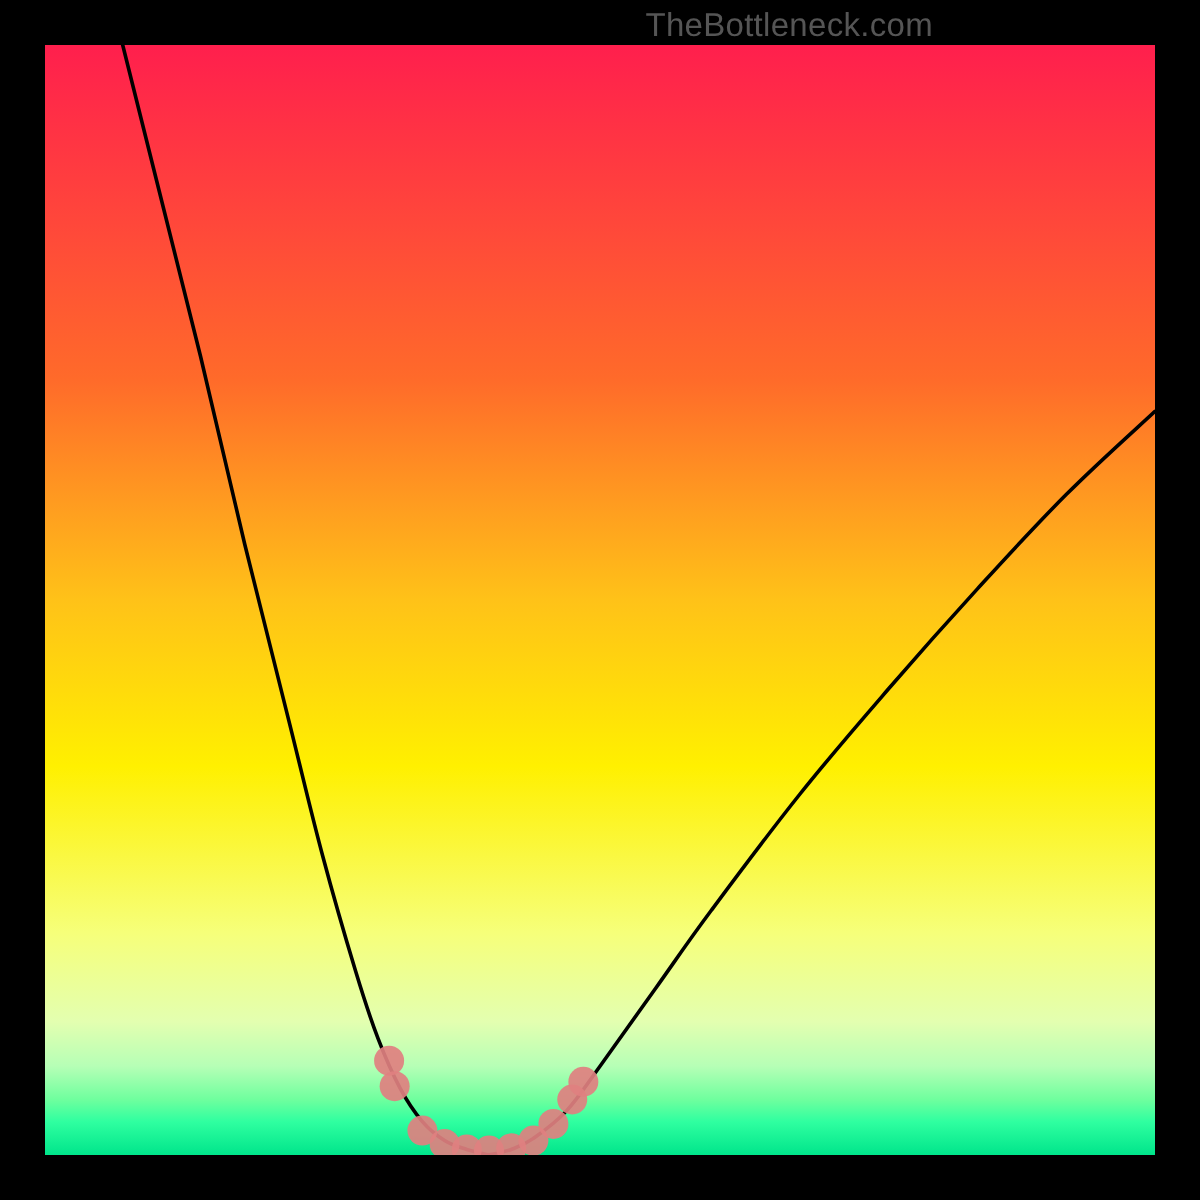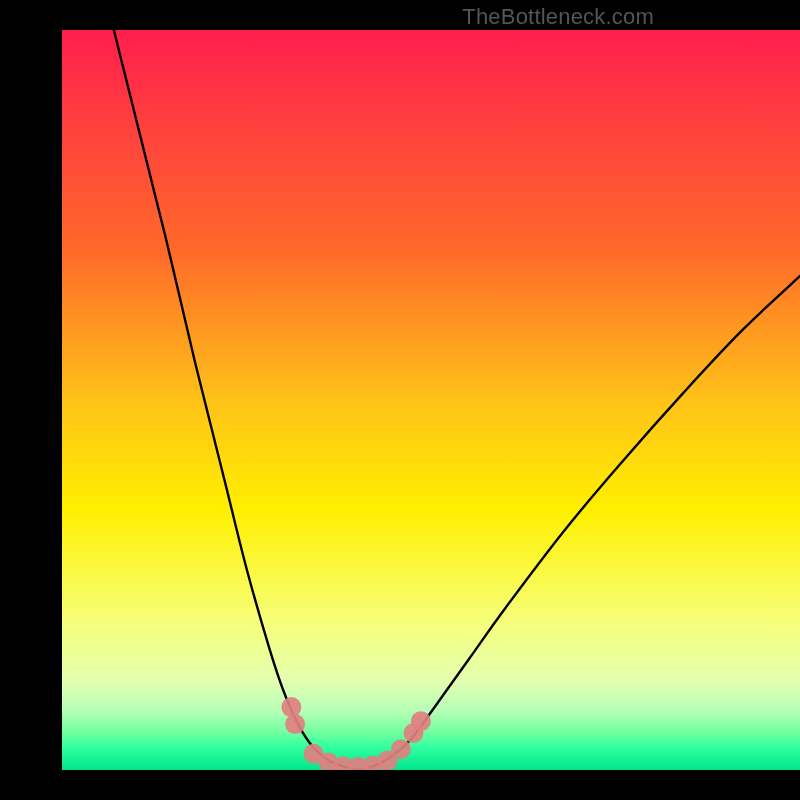--- a/index.html
+++ b/index.html
@@ -11,21 +11,20 @@
     overflow: hidden;
     font-family: Arial, Helvetica, sans-serif;
   }
   .frame {
     position: absolute;
     top: 0;
     left: 0;
     width: 632px;
     height: 800px;
     background: #000;
-    margin-left: 32px;
   }
   .plot {
     position: absolute;
     top: 30px;
     left: 30px;
     width: 740px;
     height: 740px;
   }
   .watermark {
     position: absolute;

